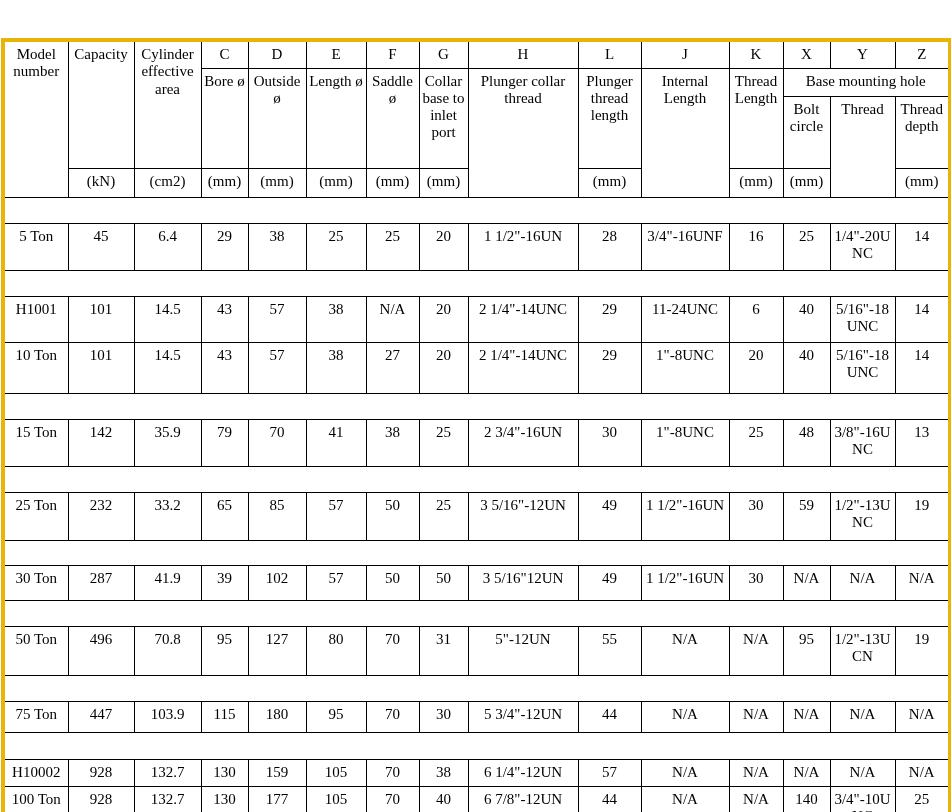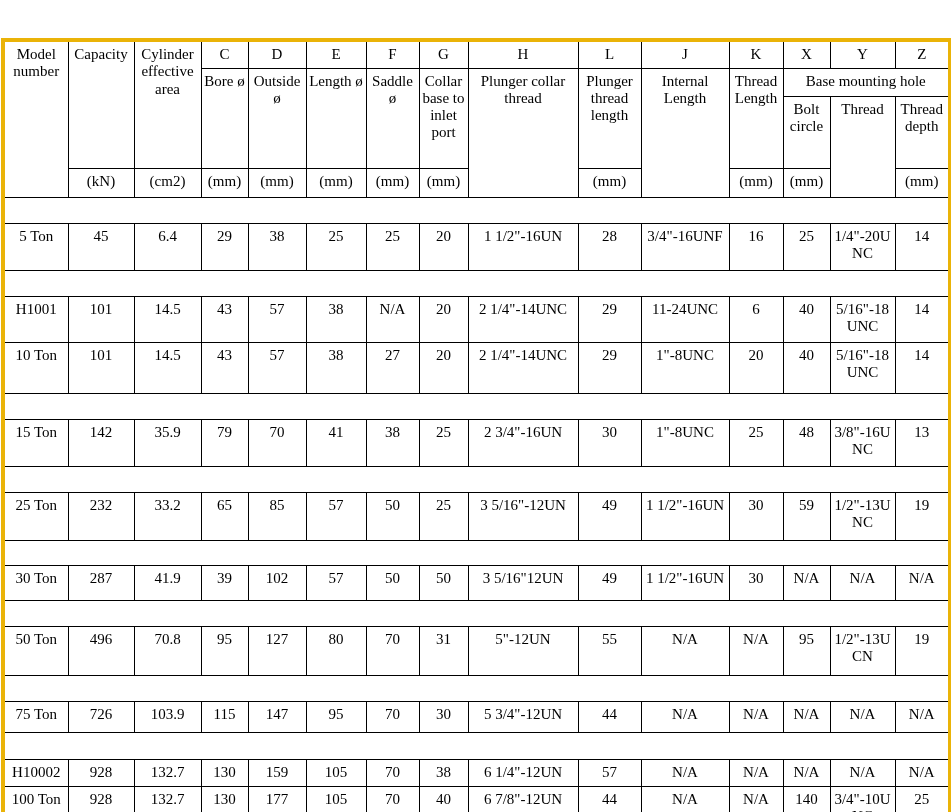--- a/index.html
+++ b/index.html
@@ -249,24 +249,24 @@
     <td>1/2"-13UCN</td>
     <td>19</td>
   </tr>
 
   <tr class="spacer" style="height:26px">
           <td colspan="15"></td>
         </tr>
 
   <tr style="height:31px">
     <td>75 Ton</td>
-    <td>726</td>
+    <td>447</td>
     <td>103.9</td>
     <td>115</td>
-    <td>147</td>
+    <td>180</td>
     <td>95</td>
     <td>70</td>
     <td>30</td>
     <td>5 3/4"-12UN</td>
     <td>44</td>
     <td>N/A</td>
     <td>N/A</td>
     <td>N/A</td>
     <td>N/A</td>
     <td>N/A</td>

